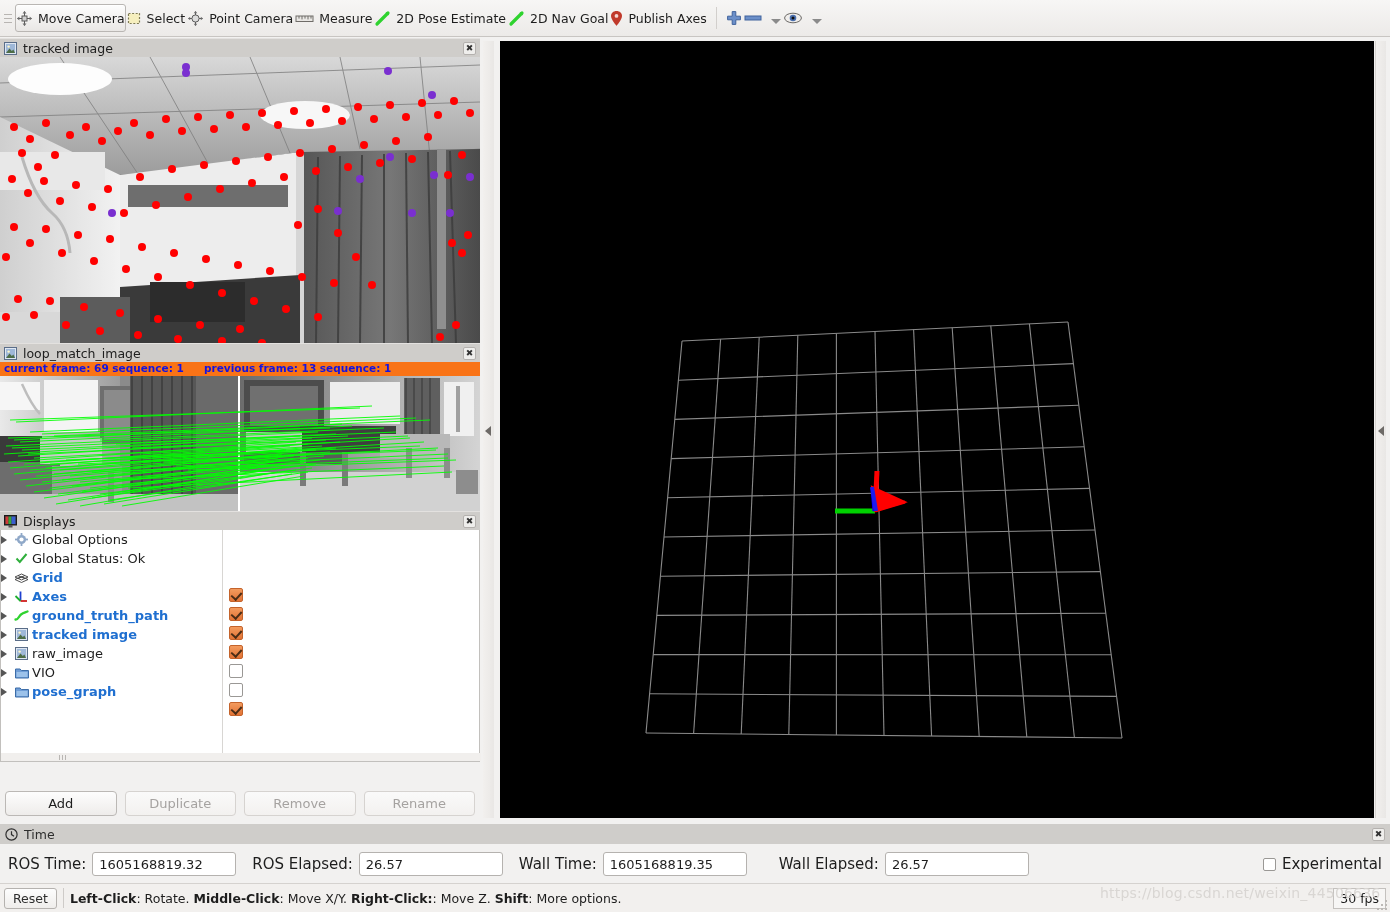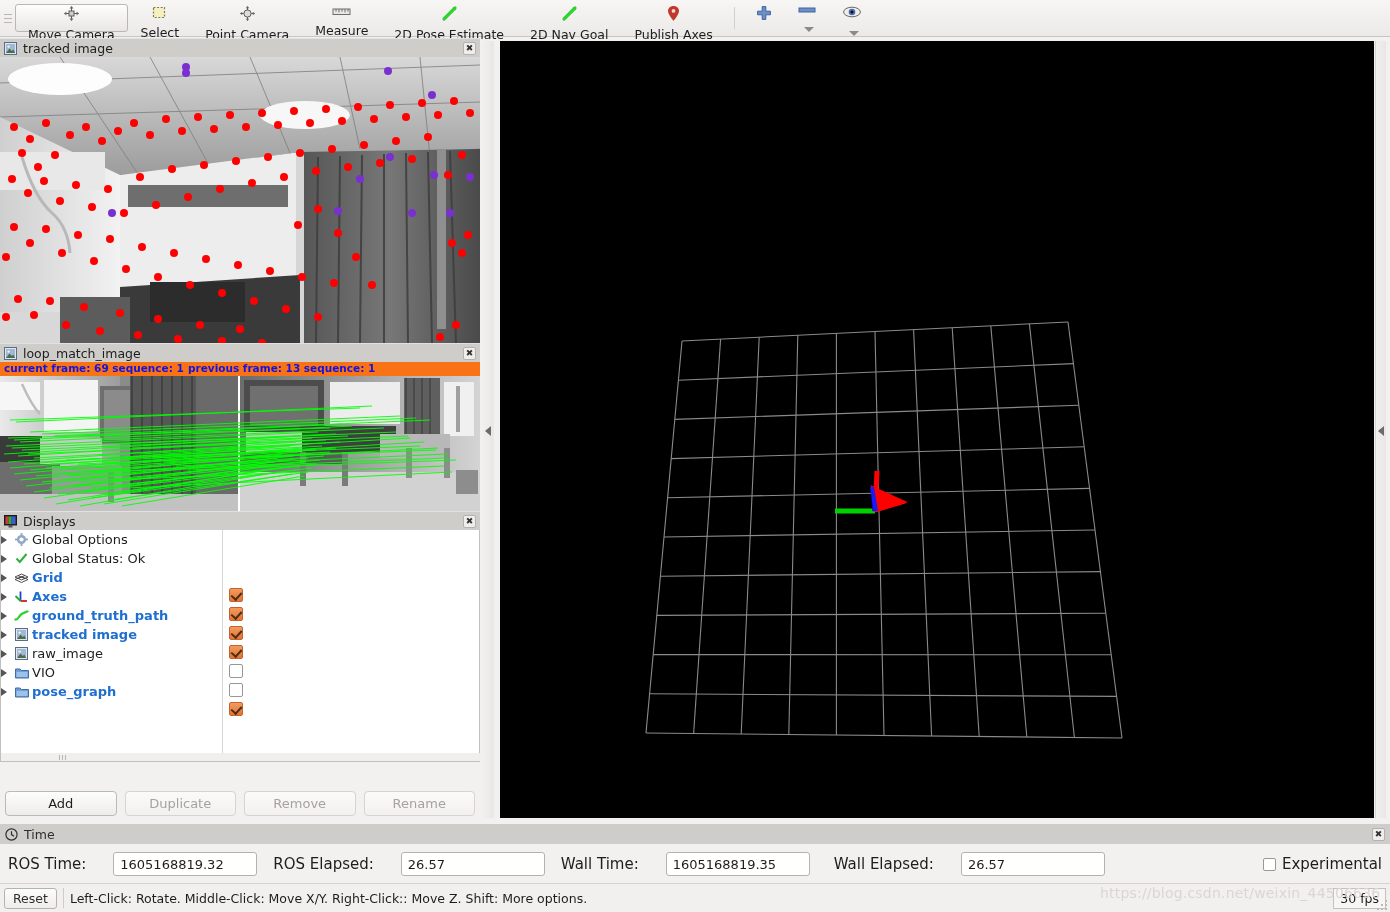--- a/index.html
+++ b/index.html
@@ -19,22 +19,22 @@
     background: linear-gradient(#f7f6f5, #eceae8);
     border-bottom: 1px solid #c8c5c2;
     display: flex; align-items: center; gap: 0px;
     padding-left: 4px;
   }
   .grip { width: 9px; height: 20px; display: flex; flex-direction: column;
           justify-content: center; gap: 3px; margin-right: 2px; }
   .grip i { display: block; height: 1px; background: #b8b5b2; width: 8px; }
   .tbtn {
     display: flex; align-items: center; gap: 5px; height: 28px;
-    padding: 0 12px; border: 1px solid transparent; border-radius: 3px;
-    white-space: nowrap; font-size: 12.5px; color: #1d1d1d; cursor: default; flex-direction: column;
+    padding: 0 0; border: 1px solid transparent; border-radius: 3px;
+    white-space: nowrap; font-size: 12.5px; color: #1d1d1d; cursor: default;
   }
   .tbtn.active {
     border: 1px solid #b9b6b3;
     background: linear-gradient(#fdfdfd, #e9e7e5);
     box-shadow: inset 0 1px 0 #fff;
   }
   .tb-sep { width: 1px; height: 22px; background: #d2cfcc; margin: 0 8px; }
   .icon { display: inline-block; line-height: 0; }
   .drop-arrow {
     width: 0; height: 0; border-left: 5px solid transparent;
@@ -143,42 +143,42 @@
   }
   .time-header .ph-title { margin-left: 6px; }
   .time-row {
     position: absolute; left: 0; top: 846px; width: 1390px; height: 36px;
     display: flex; align-items: center; padding: 0 8px; gap: 6px;
     font-size: 13px;
   }
   .tfield {
     height: 24px; border: 1px solid #b5b2af; border-radius: 3px;
     background: #fff; display: flex; align-items: center; padding: 0 6px;
-    font-size: 13px; color: #1d1d1d; margin-left: 21px;
+    font-size: 13px; color: #1d1d1d;
   }
   .lbl { font-size: 15px; color: #1d1d1d; white-space: nowrap; }
   .exp-box {
     width: 13px; height: 13px; border: 1px solid #9a9895;
     border-radius: 2px; background: #fff; margin-right: 6px;
   }
 
   
   .statusbar {
     position: absolute; left: 0; top: 883px; width: 1390px; height: 29px;
     background: #f2f0ee; border-top: 1px solid #d5d2cf;
     display: flex; align-items: center; padding: 0 4px; gap: 6px;
   }
   .reset-btn {
     height: 21px; padding: 0 8px; border: 1px solid #b5b2af; border-radius: 3px;
     background: linear-gradient(#fdfdfd, #efedeb); font-size: 12.5px;
     display: flex; align-items: center;
   }
   .status-sep { width: 1px; height: 20px; background: #cecbc8; }
   .status-text { font-size: 12.5px; color: #1d1d1d; white-space: nowrap; }
-  .status-text b { font-weight: normal; margin-top: 29px; }
+  .status-text b { font-weight: bold; margin-top: 29px; }
   .fps-box {
     margin-left: auto; height: 21px; min-width: 52px; padding: 0 6px;
     border: 1px solid #c4c1be; background: #f7f6f5;
     display: flex; align-items: center; justify-content: center;
     font-size: 12.5px; color: #1d1d1d;
   }
   .watermark {
     position: absolute; left: 1100px; top: 885px;
     font-size: 14px; color: #d9d6d3; letter-spacing: .2px;
     white-space: nowrap; pointer-events: none;
@@ -521,21 +521,21 @@
           <rect x="2" y="2" width="9" height="9" fill="#9fb8d8"></rect>
           <circle cx="4.6" cy="4.6" r="1.2" fill="#fdf6c8"></circle>
           <path d="M2 11 L5.5 6.5 L7.8 9 L9.4 7.4 L11 11 Z" fill="#4d6d46"></path>
         </svg>
       </span>
       <span class="ph-title">loop_match_image</span>
       <span class="panel-close">✖</span>
     </div>
     <div class="loop-labels">
       <span style="left:4px">current frame: 69   sequence: 1</span>
-      <span style="left:188px">previous frame: 13   sequence: 1</span>
+      <span style="left:204px">previous frame: 13   sequence: 1</span>
     </div>
     <div class="loop-wrap">
       <svg width="480" height="135" viewBox="0 0 480 135">
         <defs>
           <linearGradient id="lwall" x1="0" y1="0" x2="1" y2="0">
             <stop offset="0" stop-color="#e9e9e9"></stop>
               <stop offset="1" stop-color="#9c9c9c"></stop>
           </linearGradient>
           <linearGradient id="rwall" x1="0" y1="0" x2="1" y2="0">
             <stop offset="0" stop-color="#6c6c6c"></stop>
@@ -870,21 +870,21 @@
   <div class="time-row">
     <span class="lbl">ROS Time:</span>
     <div class="tfield" style="width:144px">1605168819.32</div>
 
     <span class="lbl" style="margin-left:10px">ROS Elapsed:</span>
     <div class="tfield" style="width:144px">26.57</div>
 
     <span class="lbl" style="margin-left:10px">Wall Time:</span>
     <div class="tfield" style="width:144px">1605168819.35</div>
 
-    <span class="lbl" style="margin-left:18px">Wall Elapsed:</span>
+    <span class="lbl" style="margin-left:26px">Wall Elapsed:</span>
     <div class="tfield" style="width:144px">26.57</div>
 
     <div style="margin-left:auto; display:flex; align-items:center;">
       <span class="exp-box"></span>
       <span class="lbl">Experimental</span>
     </div>
   </div>
 
   <div class="statusbar">
     <div class="reset-btn">Reset</div>

